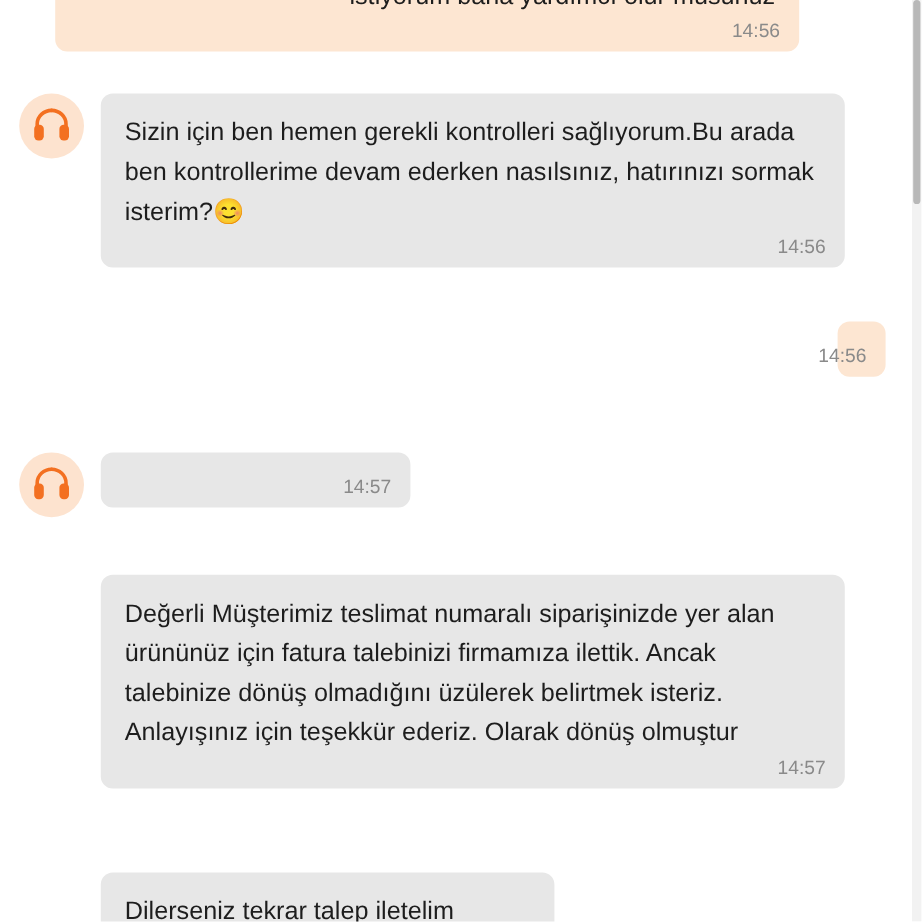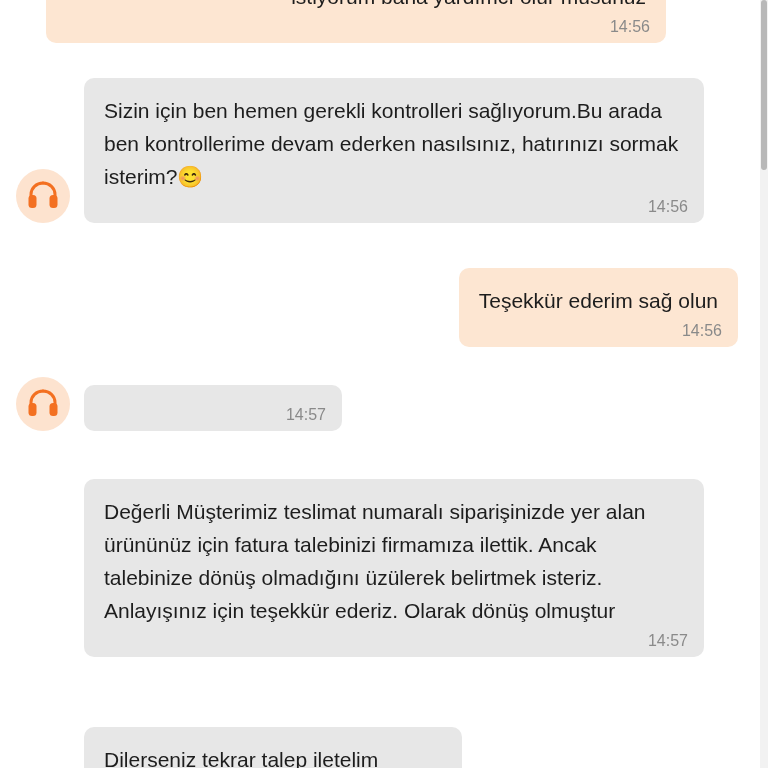--- a/index.html
+++ b/index.html
@@ -43,21 +43,21 @@
 
   .messages {
     position: absolute;
     inset: 0;
     padding: 0 14px 0 0;
     box-sizing: border-box;
   }
 
   .row {
     display: flex;
-    align-items: flex-end;
+    align-items: flex-start;
     padding: 0 16px;
     box-sizing: border-box;
     width: 754px;
   }
   .row.agent { justify-content: flex-start; }
   .row.user  { justify-content: flex-end; }
 
   .avatar {
     width: 54px;
     height: 54px;
@@ -135,21 +135,20 @@
         </span>
       </div>
       <div class="bubble agent" style="width:620px;">
         <span class="text">Sizin için ben hemen gerekli kontrolleri sağlıyorum.Bu arada ben kontrollerime devam ederken nasılsınız, hatırınızı sormak isterim?</span><span class="emoji">😊</span>
         <div class="time">14:56</div>
       </div>
     </div>
 
     <div class="row user abs b-user1">
       <div class="bubble user">
-        <div class="text">Teşekkür ederim sağ olun</div>
         <div class="time">14:56</div>
       </div>
     </div>
 
     <div class="row agent abs b-agent2">
       <div class="avatar">
         <span>
           <svg width="32" height="30" viewBox="0 0 32 30">
             <path d="M16 2C9.4 2 4 7.1 4 13.4v5.2" fill="none" stroke="#f37021" stroke-width="3" stroke-linecap="round"></path>
             <path d="M28 18.6v-5.2C28 7.1 22.6 2 16 2" fill="none" stroke="#f37021" stroke-width="3" stroke-linecap="round"></path>

